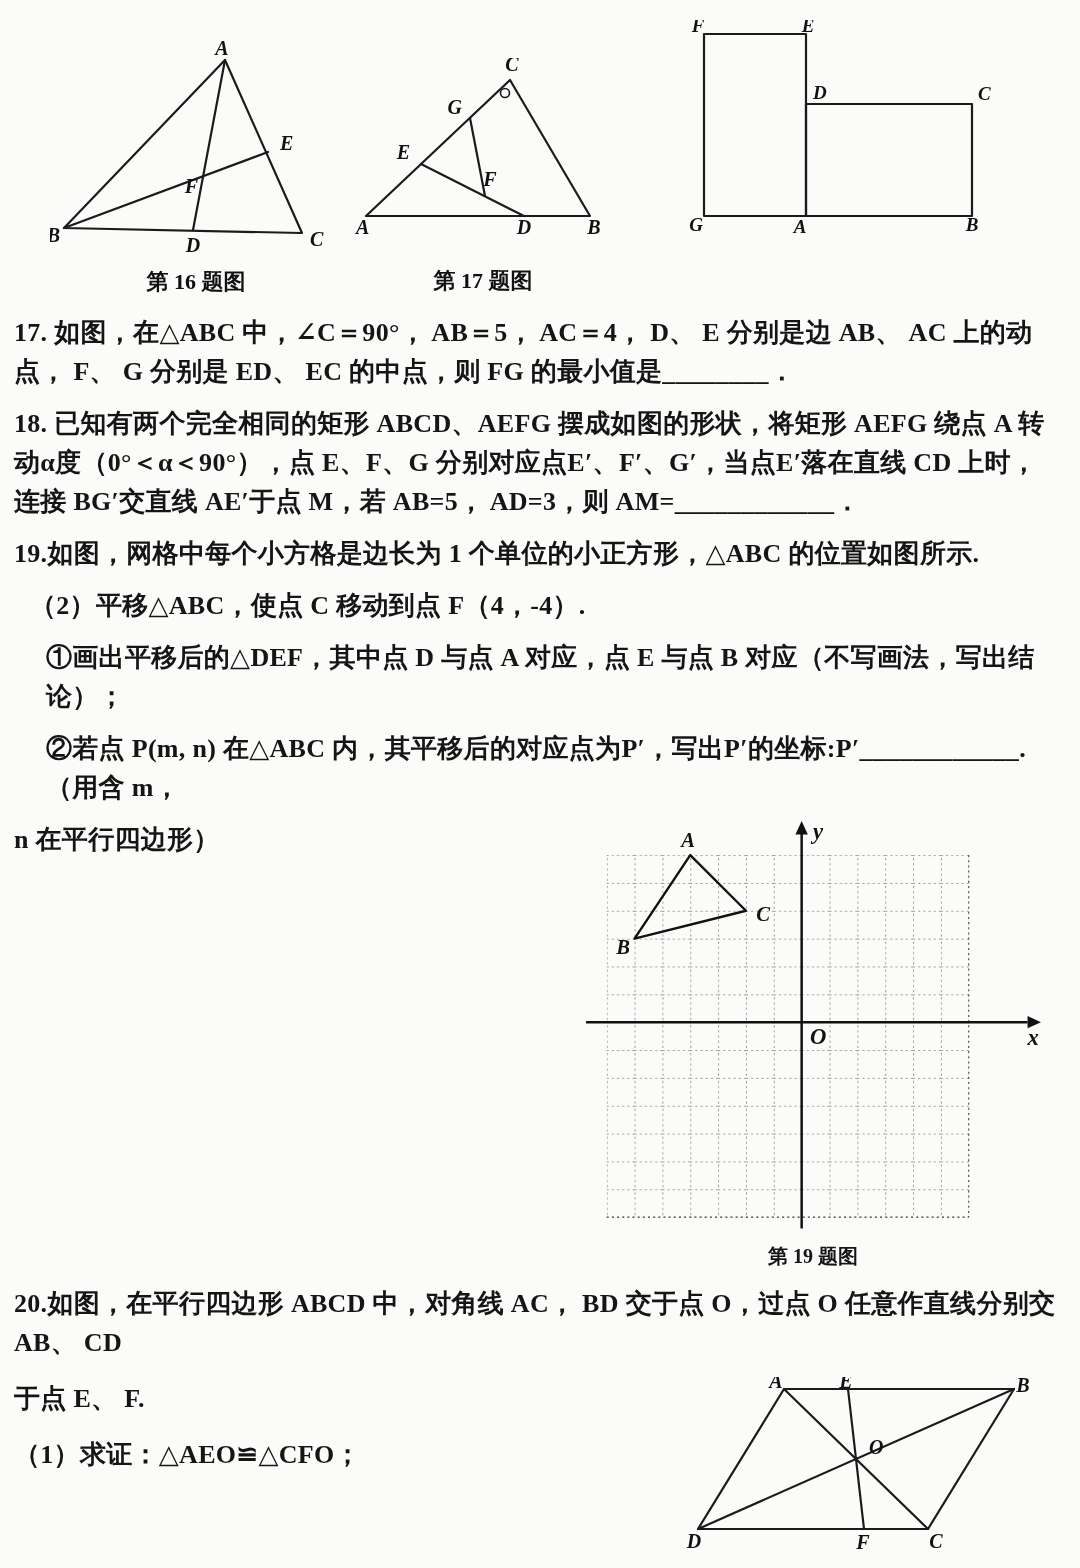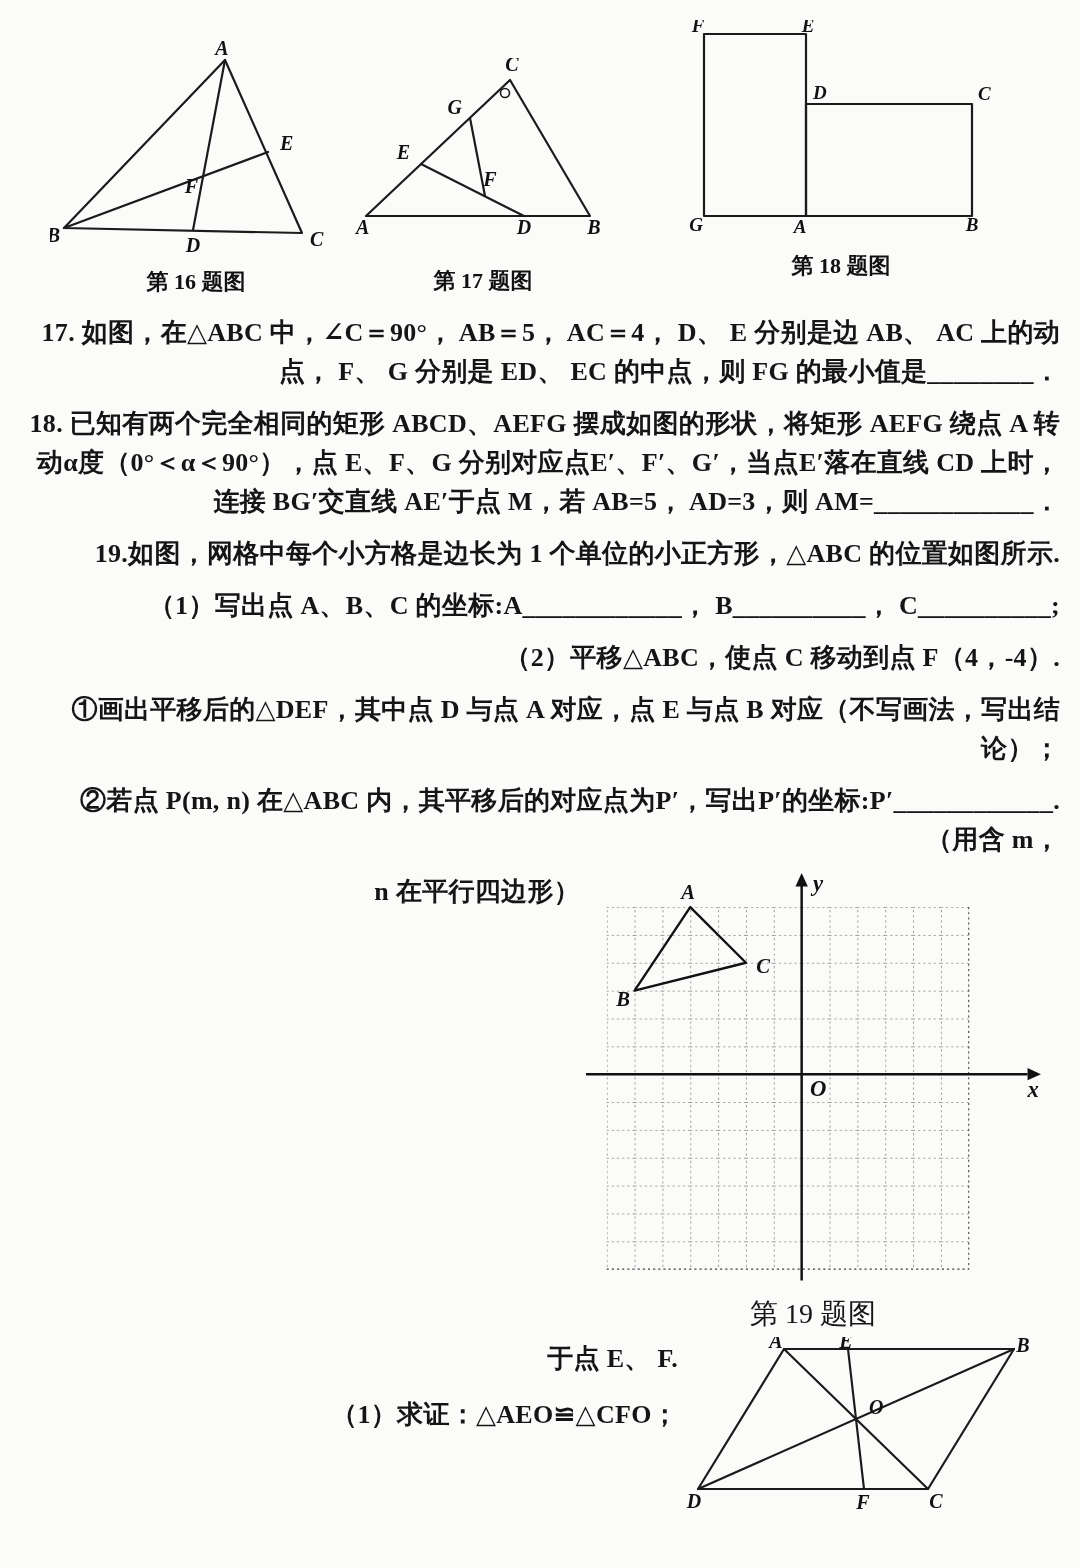--- a/index.html
+++ b/index.html
@@ -19,29 +19,29 @@
   #fig17{left:352px;top:58px;width:262px;}
   #fig18{left:688px;top:20px;width:306px;}
   .fig svg{display:block;margin:0 auto;}
   .fig figcaption{font-size:22px;font-weight:700;margin-top:12px;color:#111;}
   #fig17 figcaption{margin-top:28px;}
   #fig18 figcaption{margin-top:16px;}
 
   
   .text-body{padding:2px 20px 0 14px;font-size:26px;line-height:1.5;}
   .text-body p{margin:13px 0;}
-  .qtext{letter-spacing:0.3px;text-align:right;}
+  .qtext{letter-spacing:0.3px;}
   .section{font-weight:900;}
   .indent{padding-left:16px;}
 
   .grid-row{display:flex;align-items:flex-start;margin-top:2px;}
   .grid-row .cont{flex:1;}
   #fig19{width:466px;margin:0 14px 0 0;text-align:center;}
   #fig19 svg{width:458px;height:auto;display:block;margin:0 auto;}
-  #fig19 figcaption{font-size:28px;font-weight:400;margin-top:4px;}
+  #fig19 figcaption{font-size:20px;font-weight:700;margin-top:4px;}
 
   .q20-row{display:flex;align-items:flex-start;}
   .q20-left{flex:1;}
   .q20-left p{margin:17px 0;}
   #fig20{width:376px;margin:2px 6px 0 0;text-align:center;}
   #fig20 svg{display:block;margin:0 auto;}
 
   
   .stroke{fill:none;stroke:#1b1b1b;stroke-width:2.2;stroke-linejoin:round;stroke-linecap:round;}
   .vlabel{font-family:"Liberation Serif","DejaVu Serif",serif;font-style:italic;font-weight:700;font-size:20px;fill:#111;}
@@ -99,35 +99,33 @@
           <rect x="118" y="84" width="166" height="112"></rect>
         </g>
         <text class="vlabel-sm" x="10" y="12" text-anchor="middle">F</text>
         <text class="vlabel-sm" x="120" y="12" text-anchor="middle">E</text>
         <text class="vlabel-sm" x="125" y="79" text-anchor="start">D</text>
         <text class="vlabel-sm" x="290" y="80" text-anchor="start">C</text>
         <text class="vlabel-sm" x="8" y="211" text-anchor="middle">G</text>
         <text class="vlabel-sm" x="112" y="213" text-anchor="middle">A</text>
         <text class="vlabel-sm" x="284" y="211" text-anchor="middle">B</text>
       </svg>
-      <figcaption>第 18 题图</figcaption>
     </figure>
 
   </div>
 
   <div class="text-body">
 
     <p class="qtext">17. 如图，在△ABC 中，∠C＝90°， AB＝5， AC＝4， D、 E 分别是边 AB、 AC 上的动点， F、 G 分别是 ED、 EC 的中点，则 FG 的最小值是________．</p>
 
     <p class="qtext">18. 已知有两个完全相同的矩形 ABCD、AEFG 摆成如图的形状，将矩形 AEFG 绕点 A 转动α度（0°＜α＜90°），点 E、F、G 分别对应点E′、F′、G′，当点E′落在直线 CD 上时，连接 BG′交直线 AE′于点 M，若 AB=5， AD=3，则 AM=____________．</p>
 
 
     <p class="qtext">19.如图，网格中每个小方格是边长为 1 个单位的小正方形，△ABC 的位置如图所示.</p>
 
-    <p class="qtext indent">（1）写出点 A、B、C 的坐标:A____________， B__________， C__________;</p>
 
     <p class="qtext indent">（2）平移△ABC，使点 C 移动到点 F（4，-4）.</p>
 
     <p class="qtext indent" style="padding-left:32px;">①画出平移后的△DEF，其中点 D 与点 A 对应，点 E 与点 B 对应（不写画法，写出结论）；</p>
 
     <p class="qtext indent" style="padding-left:32px;">②若点 P(m, n) 在△ABC 内，其平移后的对应点为P′，写出P′的坐标:P′____________.（用含 m，</p>
 
     <div class="grid-row">
       <p class="qtext cont" style="margin-top:0;">n 在平行四边形）</p>
 
@@ -156,20 +154,21 @@
           <text class="vlabel" x="38" y="130" text-anchor="middle">B</text>
           <text class="vlabel" x="167" y="98" text-anchor="start">C</text>
           <text class="vlabel" x="222" y="18" text-anchor="start" style="font-size:22px">y</text>
           <text class="vlabel" x="430" y="218" text-anchor="start" style="font-size:22px">x</text>
           <text class="vlabel" x="219" y="217" text-anchor="start" style="font-size:22px;font-style:italic">O</text>
         </svg>
         <figcaption>第 19 题图</figcaption>
       </figure>
     </div>
 
+    <p class="qtext">20.如图，在平行四边形 ABCD 中，对角线 AC， BD 交于点 O，过点 O 任意作直线分别交 AB、 CD</p>
 
     <div class="q20-row">
       <div class="q20-left">
         <p class="qtext" style="margin-top:4px;">于点 E、 F.</p>
         <p class="qtext">（1）求证：△AEO≌△CFO；</p>
 
       </div>
 
       <figure class="fig" style="position:static;" id="fig20">
         <svg width="360" height="176" viewBox="0 0 360 176">

